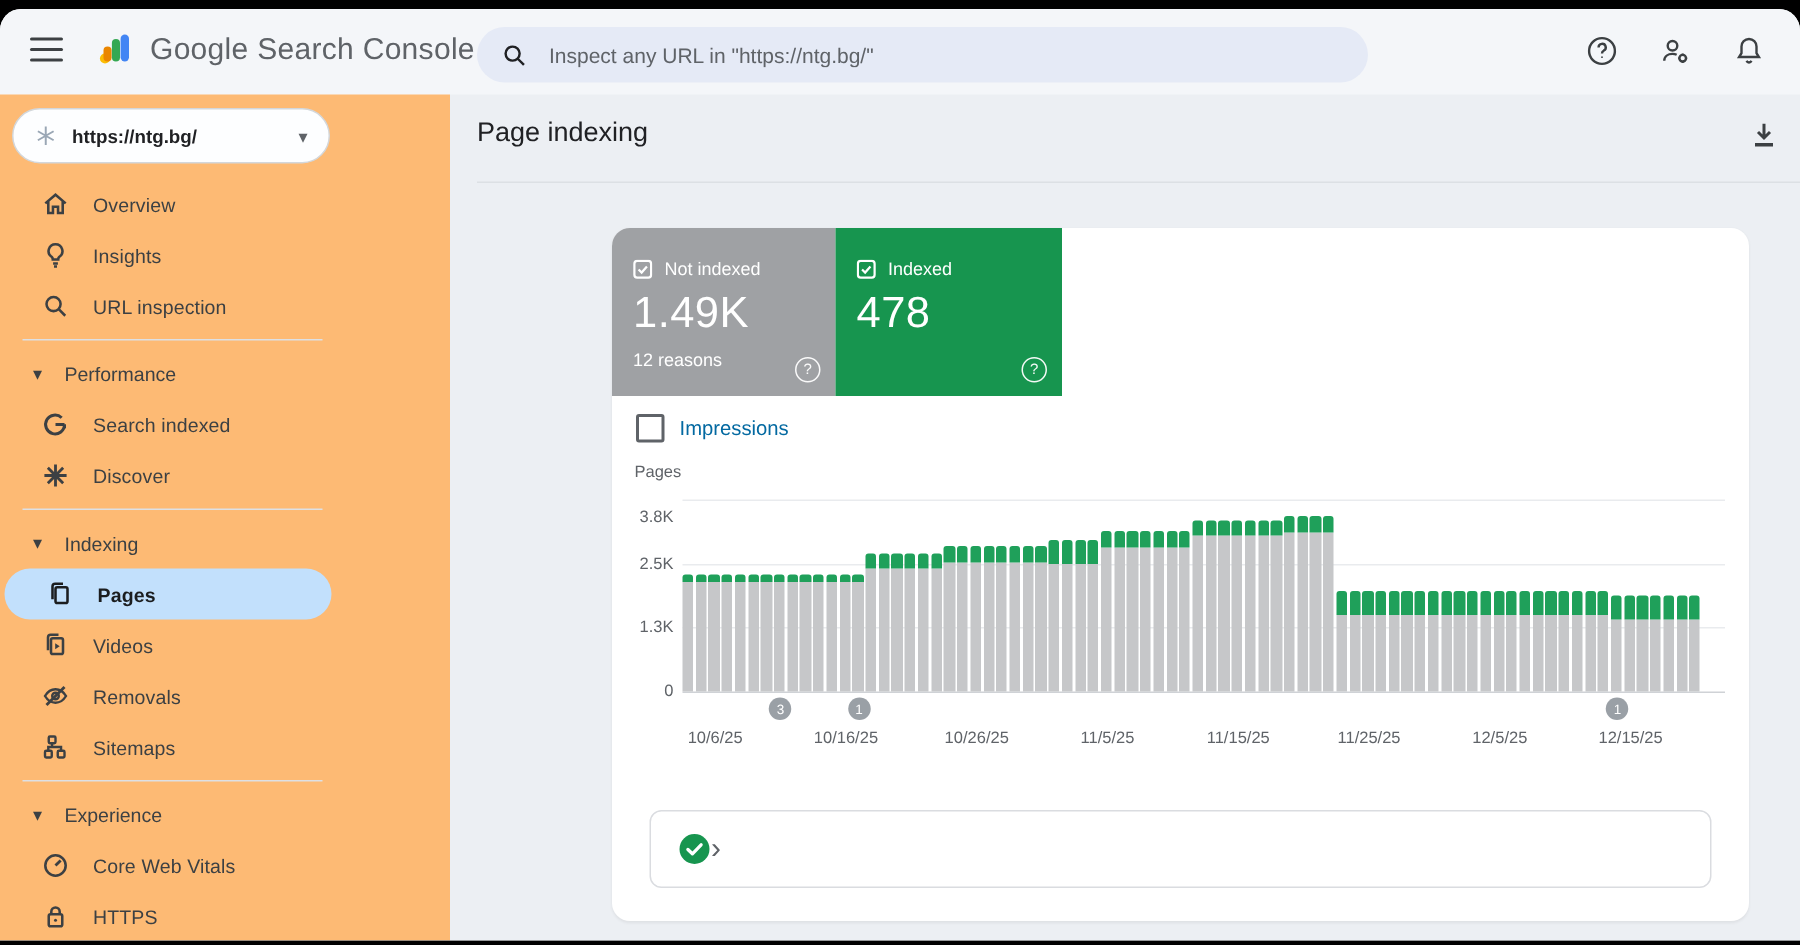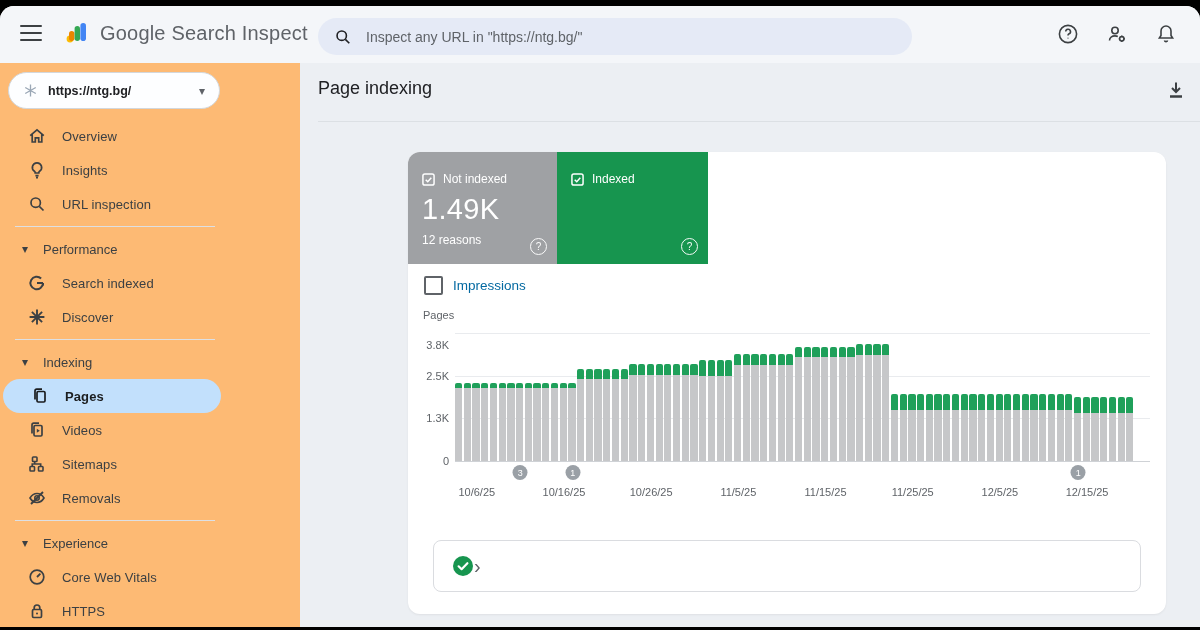--- a/index.html
+++ b/index.html
@@ -102,21 +102,21 @@
       </div>
     <div class="logo">
       <span>
         <svg width="26" height="26" viewBox="0 0 26 26">
           <circle cx="6" cy="19" r="3.4" fill="#fbbc04"></circle>
           <rect x="5" y="11" width="5.4" height="10" rx="2.7" fill="#ea8600"></rect>
           <rect x="10.6" y="6" width="5.4" height="15" rx="2.7" fill="#34a853"></rect>
           <rect x="16.4" y="3" width="5.6" height="18" rx="2.8" fill="#4285f4"></rect>
         </svg>
       </span>
-      <span class="logo-text">Google Search Inspect</span>
+      <span class="logo-text">Google Search Console</span>
     </div>
     <div class="searchbar">
       <span>
         <svg width="18" height="18" viewBox="0 0 20 20" fill="none" stroke="#202124" stroke-width="1.8">
           <circle cx="8.6" cy="8.6" r="5.2"></circle>
             <path d="M12.6 12.6 L17 17"></path>
         </svg>
       </span>
       <input type="text" value="" placeholder="Inspect any URL in &quot;https://ntg.bg/&quot;" style="">
     </div>
@@ -229,37 +229,37 @@
             <rect x="7" y="5.5" width="8" height="10.5" rx="1.2"></rect>
             <path d="M5 13.5 V5 a1.8 1.8 0 0 1 1.8-1.8 H12"></path>
             <path d="M9.8 8.8 L12.8 10.8 L9.8 12.8 Z" fill="#3c4043" stroke="none"></path>
           </svg>
         </span>
         <span class="lbl">Videos</span>
       </div>
       <div class="mi">
         <span class="ic">
           <svg width="20" height="20" viewBox="0 0 20 20" fill="none" stroke="#3c4043" stroke-width="1.6">
+            <path d="M3 10 c1.8-3 4.2-4.5 7-4.5 s5.2 1.5 7 4.5 c-1.8 3-4.2 4.5-7 4.5 S4.8 13 3 10z"></path>
+            <circle cx="10" cy="10" r="2.2"></circle>
+            <path d="M4 16 L16 4" stroke-width="1.9"></path>
+          </svg>
+        </span>
+        <span class="lbl">Removals</span>
+      </div>
+      <div class="mi">
+        <span class="ic">
+          <svg width="20" height="20" viewBox="0 0 20 20" fill="none" stroke="#3c4043" stroke-width="1.6">
             <rect x="5.5" y="3" width="4.5" height="4.5" rx="0.8"></rect>
             <rect x="3" y="12.5" width="4.5" height="4.5" rx="0.8"></rect>
             <rect x="11.5" y="12.5" width="4.5" height="4.5" rx="0.8"></rect>
             <path d="M7.7 7.5 v2.5 h6 v2.5 M5.2 12.5 v-2.5 h2.5"></path>
           </svg>
         </span>
         <span class="lbl">Sitemaps</span>
-      </div>
-      <div class="mi">
-        <span class="ic">
-          <svg width="20" height="20" viewBox="0 0 20 20" fill="none" stroke="#3c4043" stroke-width="1.6">
-            <path d="M3 10 c1.8-3 4.2-4.5 7-4.5 s5.2 1.5 7 4.5 c-1.8 3-4.2 4.5-7 4.5 S4.8 13 3 10z"></path>
-            <circle cx="10" cy="10" r="2.2"></circle>
-            <path d="M4 16 L16 4" stroke-width="1.9"></path>
-          </svg>
-        </span>
-        <span class="lbl">Removals</span>
       </div>
 
       <div class="sdiv"></div>
 
       <div class="sec">
         <span class="caret">▾</span>
         <span class="lbl">Experience</span>
       </div>
       <div class="mi">
         <span class="ic">
@@ -313,20 +313,21 @@
       <div class="tile tile-green">
         <div class="trow">
           <span>
             <svg width="13" height="13" viewBox="0 0 14 14" fill="none" stroke="#fff" stroke-width="1.6">
               <rect x="1" y="1" width="12" height="12" rx="2"></rect>
               <path d="M4 7.2 L6.2 9.4 L10 5"></path>
             </svg>
           </span>
           <span class="tlabel">Indexed</span>
         </div>
+        <div class="tvalue">478</div>
         <div class="thelp">?</div>
       </div>
 
       <div class="imp">
         <span class="box"></span>
         <span class="ilabel">Impressions</span>
       </div>
 
       <div class="ylab">Pages</div>
       <div class="ygutter" id="ygutter">

